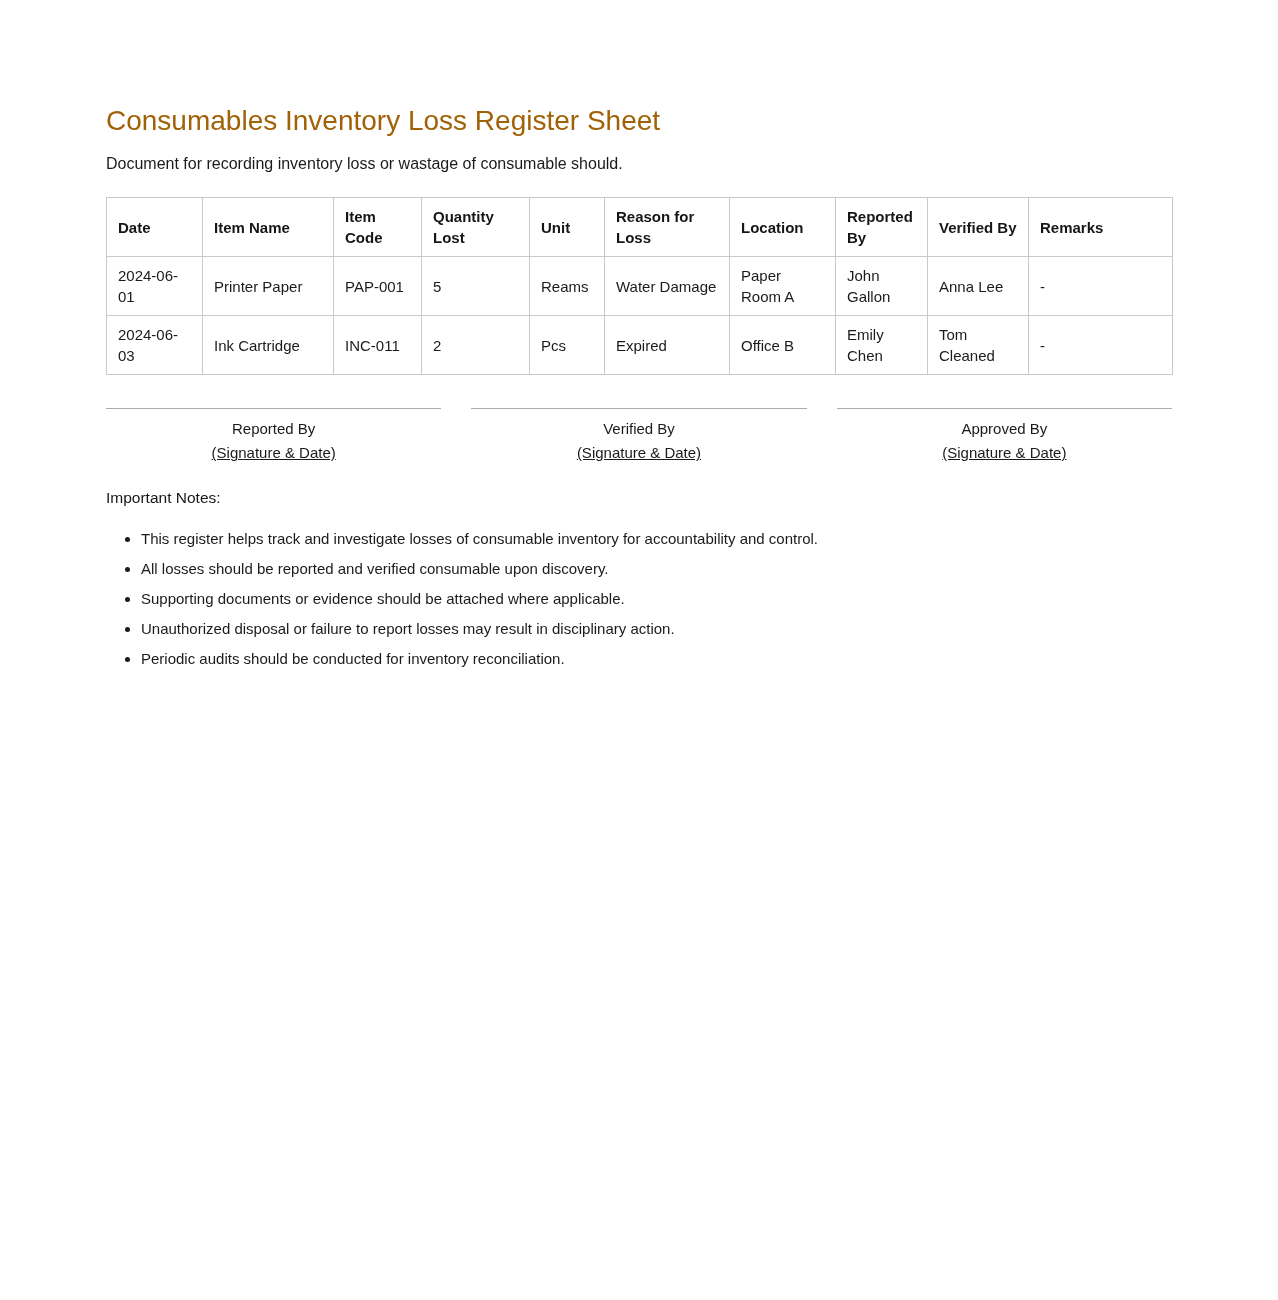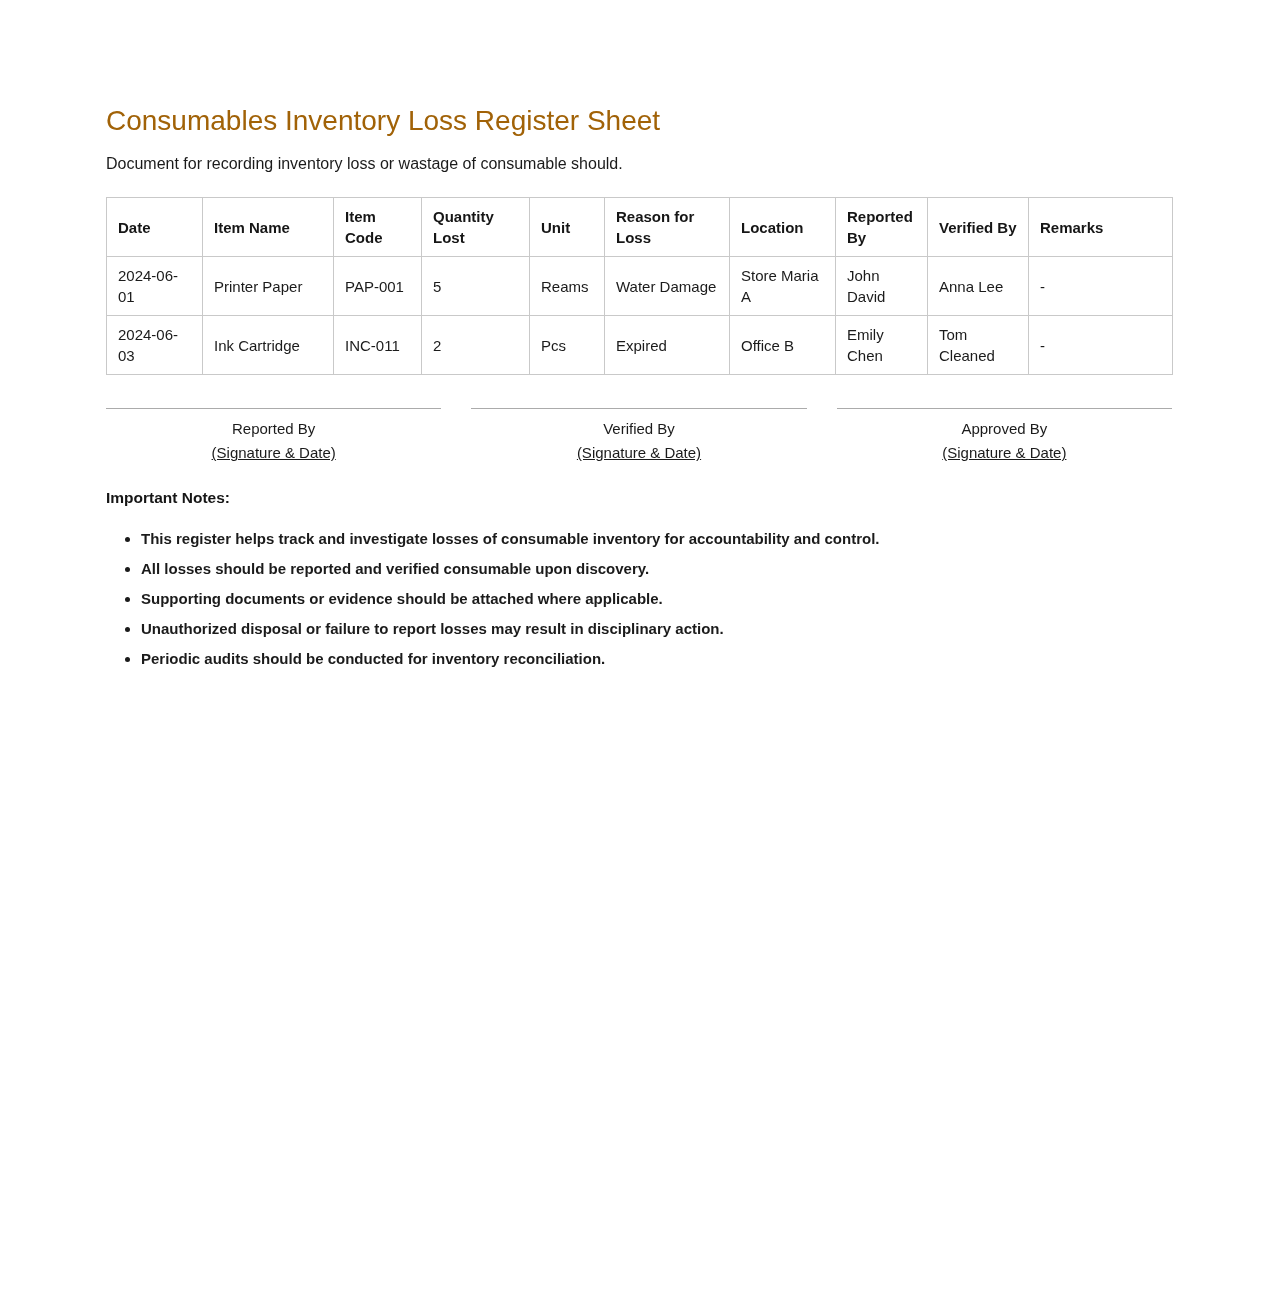--- a/index.html
+++ b/index.html
@@ -74,34 +74,33 @@
     margin-top: 6px;
     font-size: 15px;
     line-height: 1.2;
     text-decoration: underline;
   }
   .notes {
     margin-top: 27px;
   }
   .notes-heading {
     font-size: 15.5px;
-    font-weight: 700;
+    font-weight: 400;
     color: #161616;
   }
   .notes-list {
     margin-top: 21px;
     list-style: disc;
     padding-left: 35px;
   }
   .notes-list li {
     font-size: 15px;
     line-height: 21px;
     margin-bottom: 9px;
     color: #1b1b1b;
-    font-weight: bold;
   }
 </style>
 </head>
 <body>
 
 <div class="doc">
 
   <h1 class="page-title">Consumables Inventory Loss Register Sheet</h1>
   <p class="page-subtitle">Document for recording inventory loss or wastage of consumable should.</p>
 
@@ -133,22 +132,22 @@
       </tr>
     </thead>
     <tbody>
       <tr>
         <td>2024-06-01</td>
         <td>Printer Paper</td>
         <td>PAP-001</td>
         <td>5</td>
         <td>Reams</td>
         <td>Water Damage</td>
-        <td>Store Maria A</td>
-        <td>John David</td>
+        <td>Paper Room A</td>
+        <td>John Gallon</td>
         <td>Anna Lee</td>
         <td>-</td>
       </tr>
       <tr>
         <td>2024-06-03</td>
         <td>Ink Cartridge</td>
         <td>INC-011</td>
         <td>2</td>
         <td>Pcs</td>
         <td>Expired</td>

